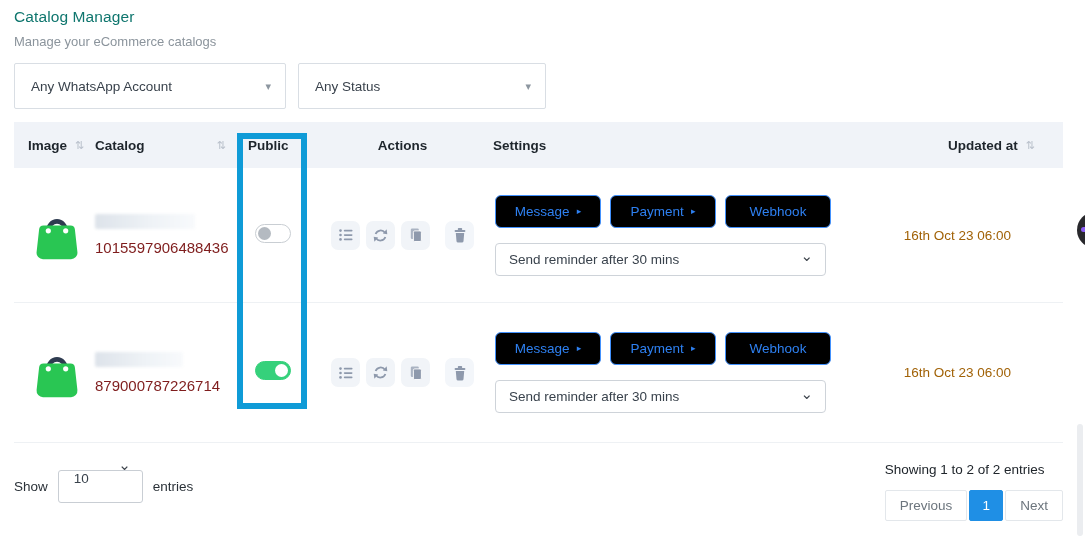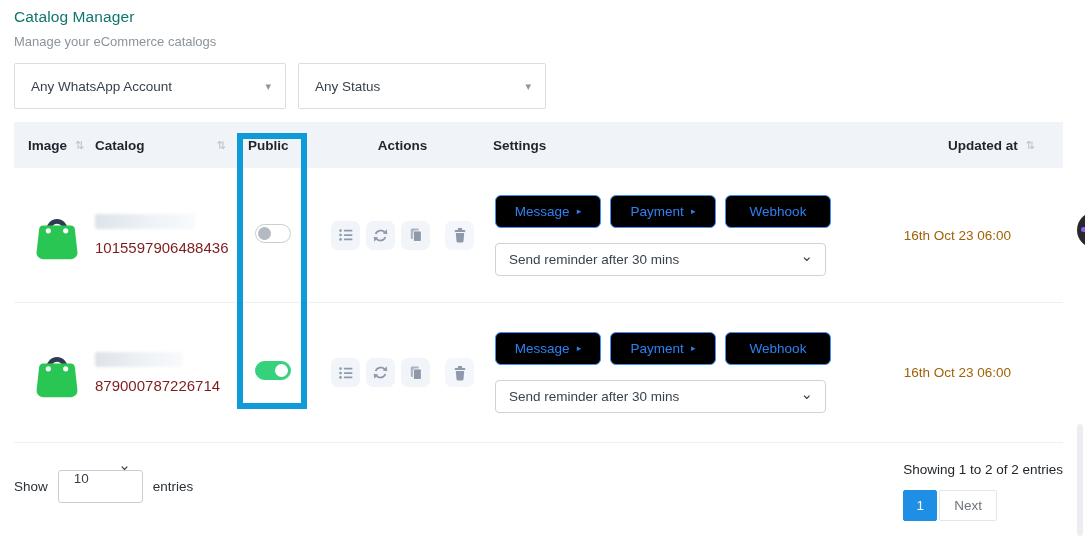--- a/index.html
+++ b/index.html
@@ -305,20 +305,21 @@
       <span>Show</span>
       <div class="page-size-select">
         <span>10</span>
         <span class="chev">⌄</span>
       </div>
       <span>entries</span>
     </div>
     <div class="footer-right">
       <div class="entries-summary">Showing 1 to 2 of 2 entries</div>
       <div class="pagination">
+        <button class="page-btn">Previous</button>
         <button class="page-btn active">1</button>
         <button class="page-btn">Next</button>
       </div>
     </div>
   </div>
 
   <div class="fab">
     <span class="fab-mark"></span>
   </div>
   <div class="edge-strip"></div>

